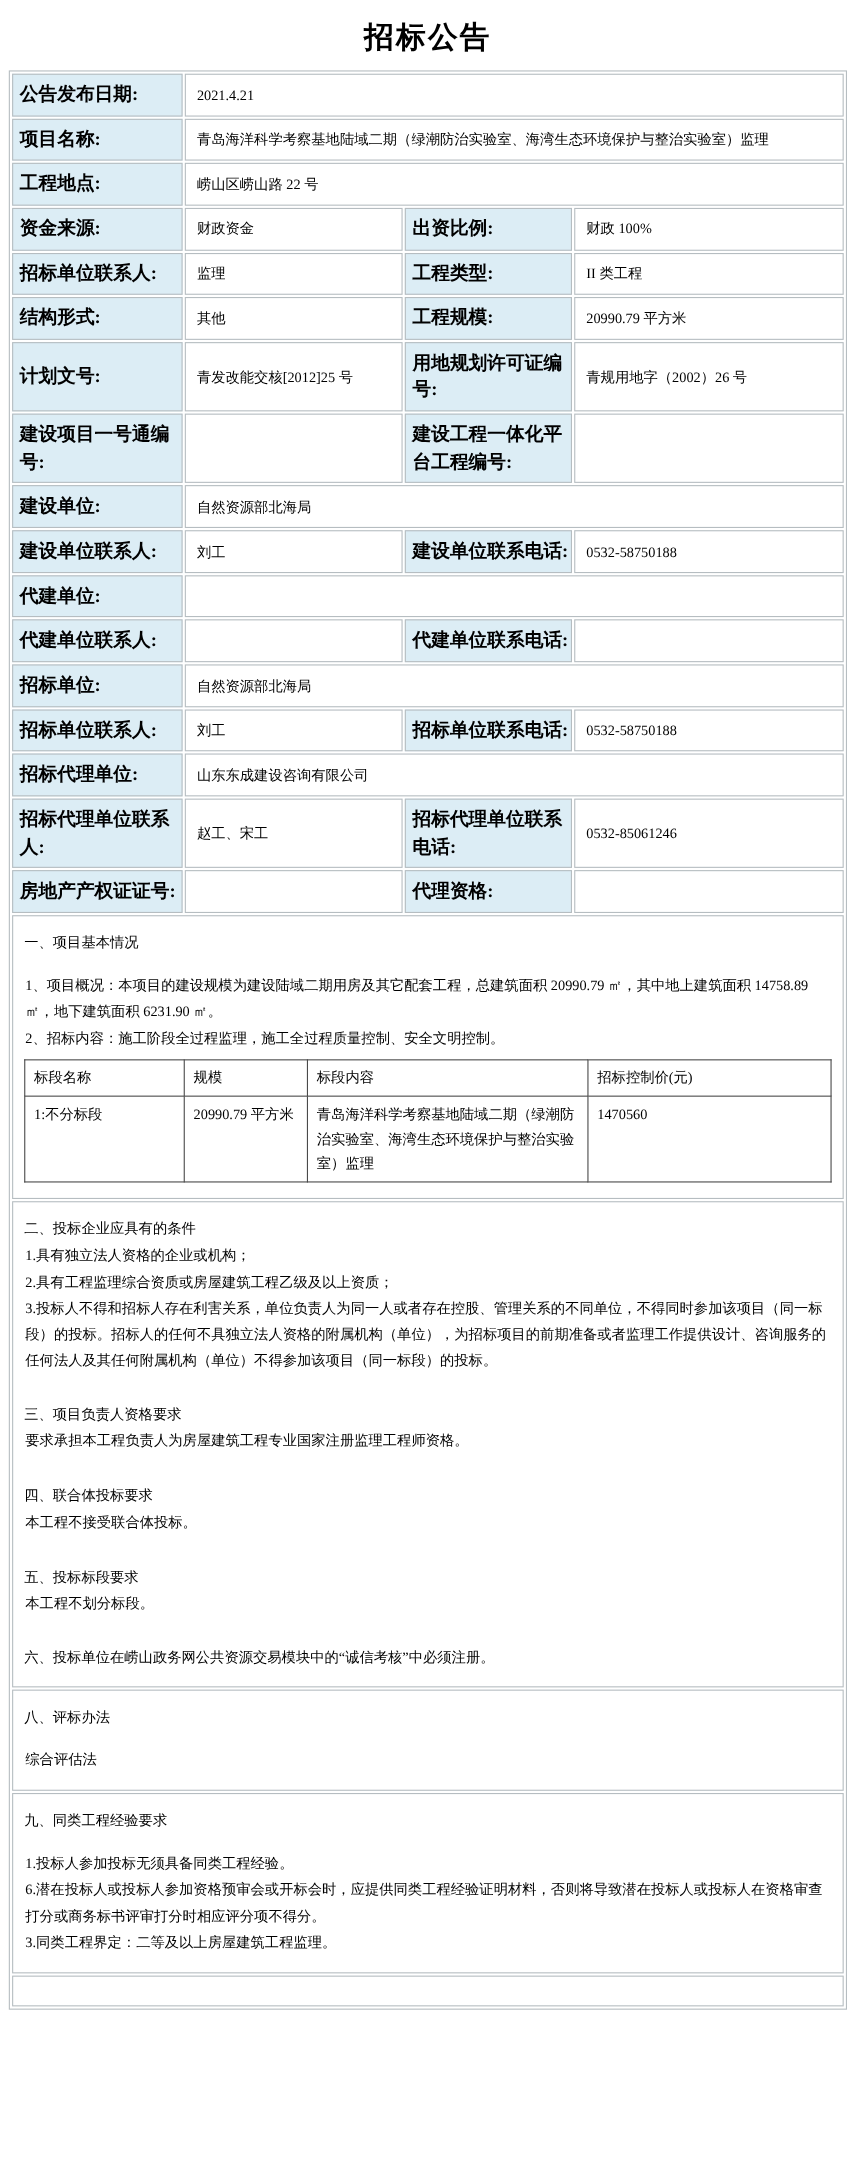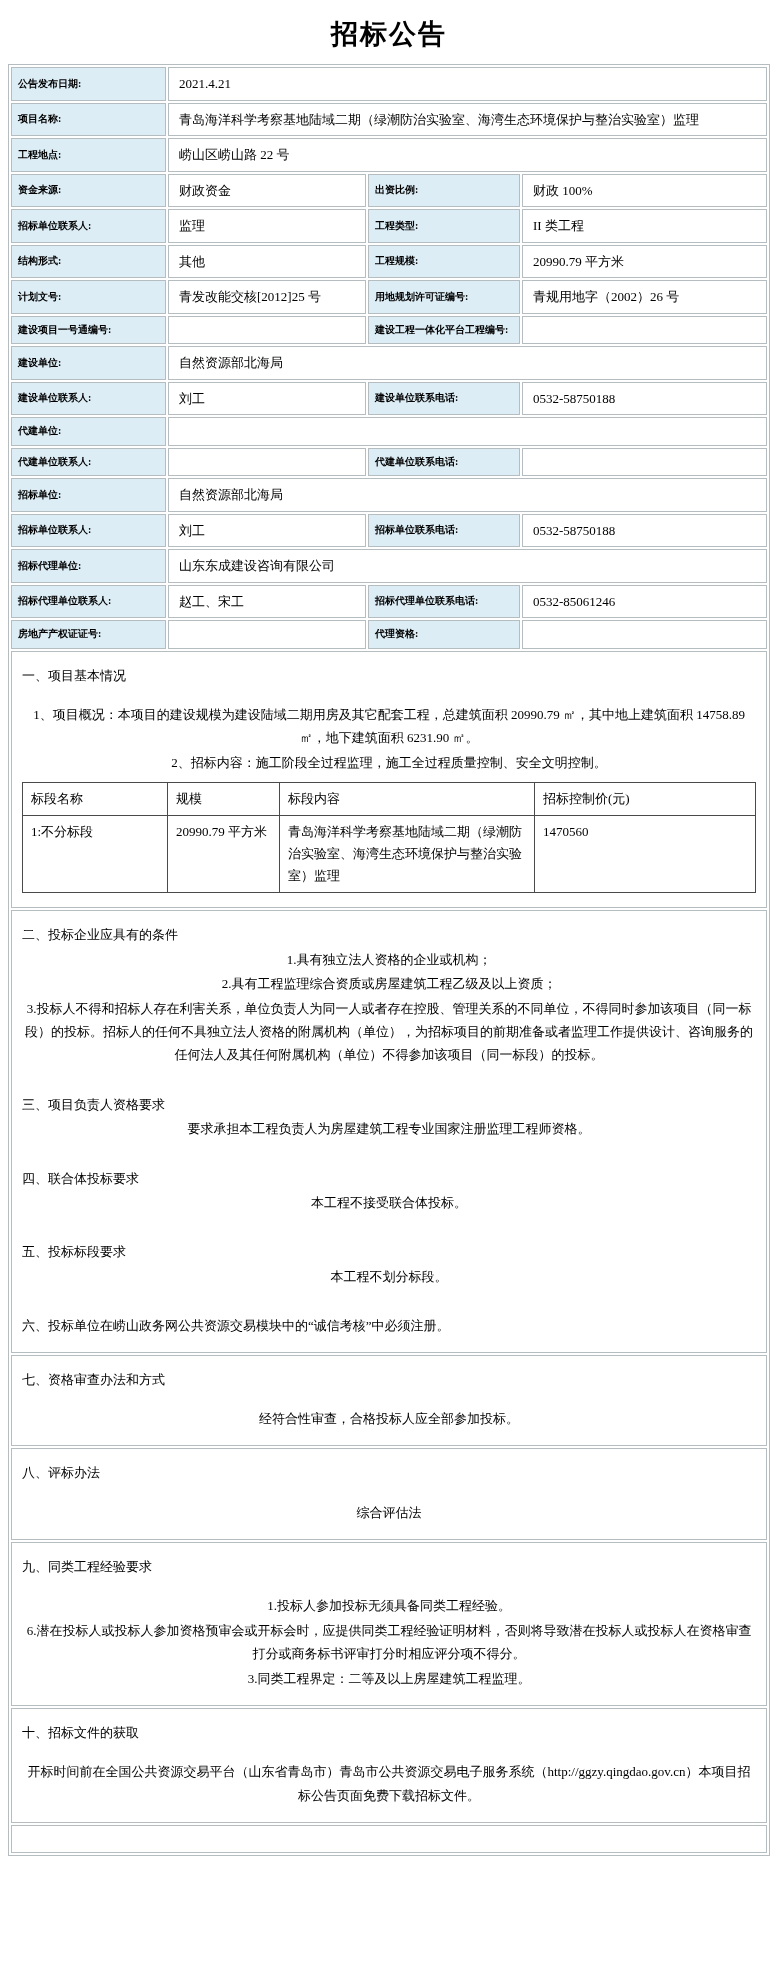--- a/index.html
+++ b/index.html
@@ -26,41 +26,41 @@
     table-layout:fixed;
   }
   table.main th, table.main td{
     border:1px solid #b6bdc1;
     vertical-align:middle;
     word-break:break-word;
   }
   th.label-cell{
     background:#dcedf5;
     font-weight:bold;
-    font-size:10px;
+    font-size:17px;
     text-align:left;
     padding:6px 2px 6px 6px;
     line-height:1.45;
   }
   td.value-cell{
     background:#ffffff;
     padding:6px 4px 6px 10px;
     font-size:13px;
     line-height:1.5;
   }
   td.section-cell{
     background:#ffffff;
     padding:12px 10px 14px 10px;
     vertical-align:top;
     line-height:1.8;
   }
   .block + .block{margin-top:26px;}
   .block .heading{line-height:1.8;}
   .block.hgap .heading{margin-bottom:16px;}
-  .block p{margin:1px;line-height:1.8;text-align:center;}
+  .block p{margin:1px;line-height:1.8;}
   table.lot{
     width:100%;
     border-collapse:collapse;
     margin-top:8px;
     table-layout:fixed;
   }
   table.lot th, table.lot td{
     border:1px solid #4a4a4a;
     font-weight:normal;
     font-size:13px;
@@ -227,48 +227,32 @@
                 <p>本工程不划分标段。</p>
               </div>
               <div class="block">
                 <div class="heading">六、投标单位在崂山政务网公共资源交易模块中的“诚信考核”中必须注册。</div>
               </div>
             </td>
           </tr>
           <tr>
             <td class="section-cell" colspan="4">
               <div class="block hgap">
-                <div class="heading">七、资格审查办法和方式</div>
-                <p>经符合性审查，合格投标人应全部参加投标。</p>
-              </div>
-            </td>
-          </tr>
-          <tr>
-            <td class="section-cell" colspan="4">
-              <div class="block hgap">
                 <div class="heading">八、评标办法</div>
                 <p>综合评估法</p>
               </div>
             </td>
           </tr>
           <tr>
             <td class="section-cell" colspan="4">
               <div class="block hgap">
                 <div class="heading">九、同类工程经验要求</div>
                 <p>1.投标人参加投标无须具备同类工程经验。</p>
                 <p>6.潜在投标人或投标人参加资格预审会或开标会时，应提供同类工程经验证明材料，否则将导致潜在投标人或投标人在资格审查打分或商务标书评审打分时相应评分项不得分。</p>
                 <p>3.同类工程界定：二等及以上房屋建筑工程监理。</p>
-              </div>
-            </td>
-          </tr>
-          <tr>
-            <td class="section-cell" colspan="4">
-              <div class="block hgap">
-                <div class="heading">十、招标文件的获取</div>
-                <p>开标时间前在全国公共资源交易平台（山东省青岛市）青岛市公共资源交易电子服务系统（http://ggzy.qingdao.gov.cn）本项目招标公告页面免费下载招标文件。</p>
               </div>
             </td>
           </tr>
           <tr>
             <td class="section-cell" colspan="4"></td>
           </tr>
         </tbody>
     </table>
   </div>
 </div>

